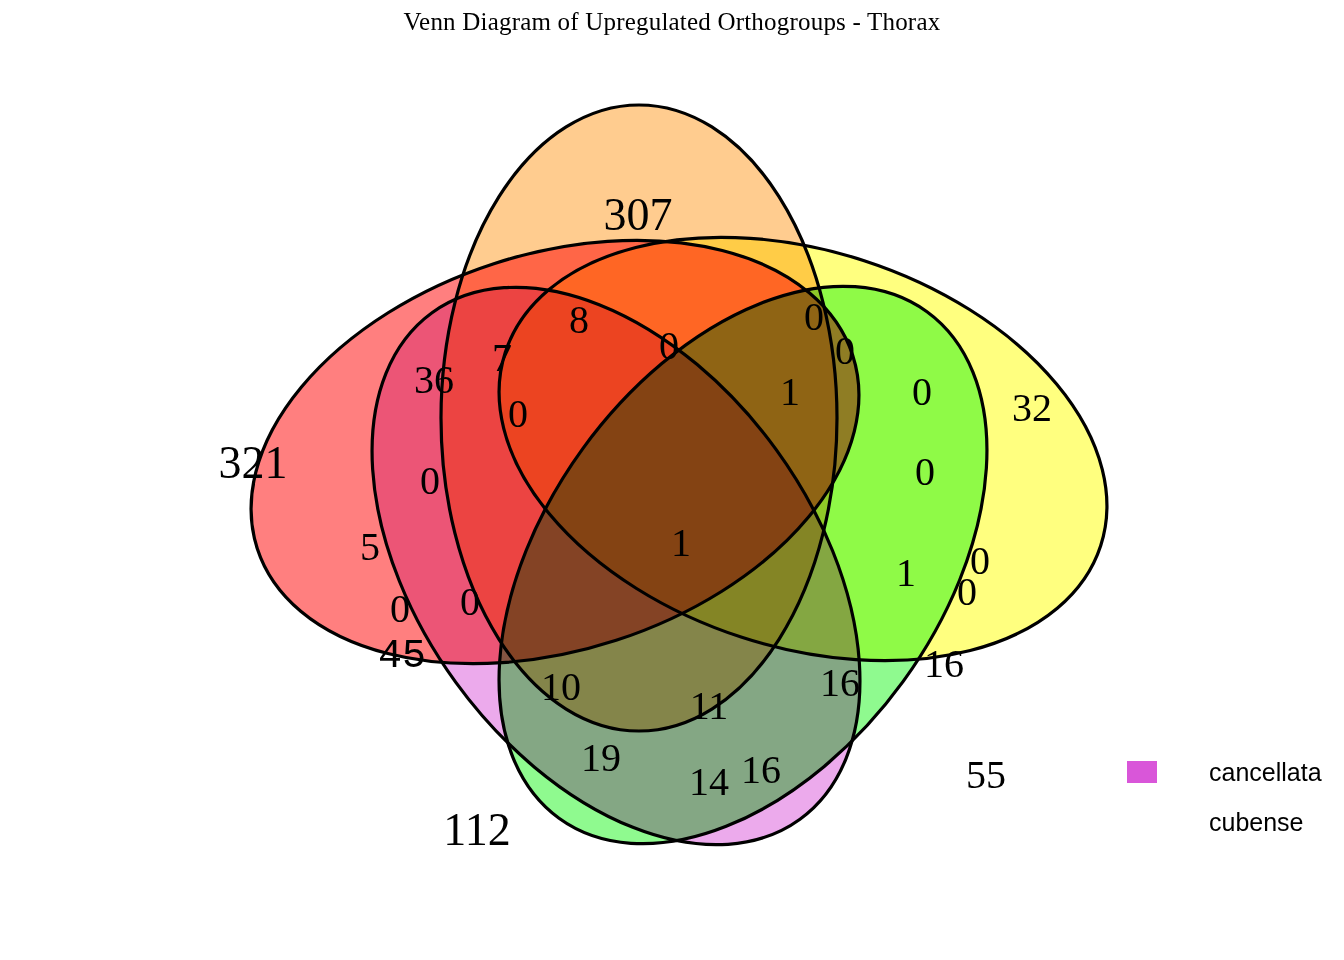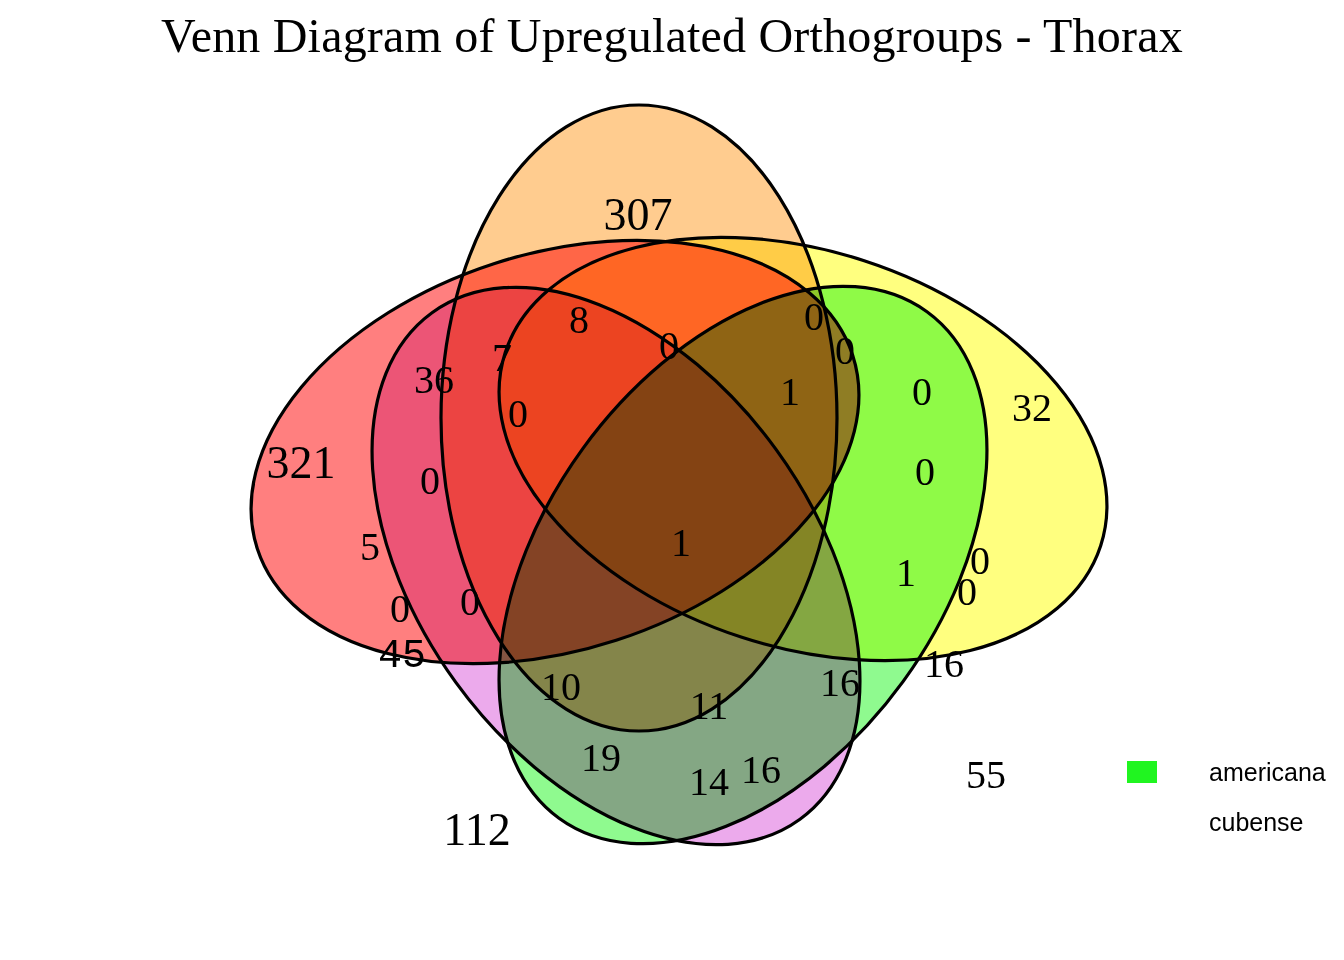--- a/index.html
+++ b/index.html
@@ -15,21 +15,21 @@
     overflow: hidden;
     font-family: "Liberation Serif", serif;
   }
   #title {
     position: absolute;
     top: 8px;
     left: 0;
     width: 1344px;
     text-align: center;
     font-family: "Liberation Serif", serif;
-    font-size: 48px;
+    font-size: 25px;
     color: #000000;
     letter-spacing: 0.2px;
     white-space: nowrap;
   }
   #venn-svg {
     position: absolute;
     left: 0;
     top: 0;
     width: 1344px;
     height: 960px;
@@ -103,21 +103,21 @@
       <ellipse class="ell-stroke" cx="639" cy="418" rx="198" ry="313" transform="rotate(0 639 418)"></ellipse>
       <ellipse class="ell-stroke" cx="555" cy="452" rx="198" ry="313" transform="rotate(72 555 452)"></ellipse>
       <ellipse class="ell-stroke" cx="616" cy="566" rx="198" ry="313" transform="rotate(144 616 566)"></ellipse>
       <ellipse class="ell-stroke" cx="743" cy="565" rx="198" ry="313" transform="rotate(216 743 565)"></ellipse>
       <ellipse class="ell-stroke" cx="803" cy="449" rx="198" ry="313" transform="rotate(288 803 449)"></ellipse>
     </g>
   </svg>
 
   <div id="counts">
       <div class="count big" style="left: 638px; top: 215px; text-align: center;">307</div>
-      <div class="count big" style="left: 253px; top: 463px; margin-left: 48px;">321</div>
+      <div class="count big" style="left: 253px; top: 463px;">321</div>
       <div class="count" style="left: 1032px; top: 408px;">32</div>
       <div class="count big" style="left: 477px; top: 830px;">112</div>
       <div class="count" style="left: 986px; top: 775px;">55</div>
       <div class="count" style="left: 434px; top: 380px; text-align: right;">36</div>
       <div class="count" style="left: 579px; top: 320px;">8</div>
       <div class="count" style="left: 814px; top: 317px;">0</div>
       <div class="count" style="left: 502px; top: 358px;">7</div>
       <div class="count" style="left: 669px; top: 346px;">0</div>
       <div class="count" style="left: 845px; top: 351px;">0</div>
       <div class="count" style="left: 518px; top: 414px;">0</div>
@@ -137,21 +137,21 @@
       <div class="count" style="left: 709px; top: 706px;">11</div>
       <div class="count" style="left: 840px; top: 683px;">16</div>
       <div class="count" style="left: 944px; top: 664px;">16</div>
       <div class="count" style="left: 601px; top: 758px;">19</div>
       <div class="count" style="left: 709px; top: 763px; margin-top: 19px;">14</div>
       <div class="count" style="left: 761px; top: 770px;">16</div>
     </div>
 
   <div id="legend">
       <div class="legend-row">
-        <span class="legend-swatch" style="background: rgb(32, 245, 32);"></span>
-        <span class="legend-label">americana</span>
+        <span class="legend-swatch" style="background: rgb(217, 86, 217);"></span>
+        <span class="legend-label">cancellata</span>
       </div>
       <div class="legend-row">
         <span class="legend-label">cubense</span>
       </div>
     </div>
 
 </div>
 
 </body></html>

